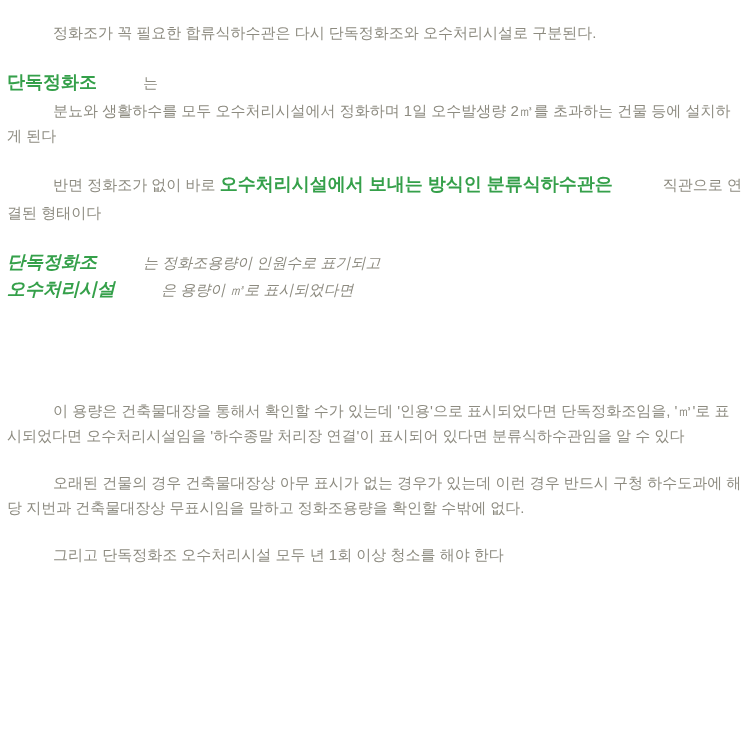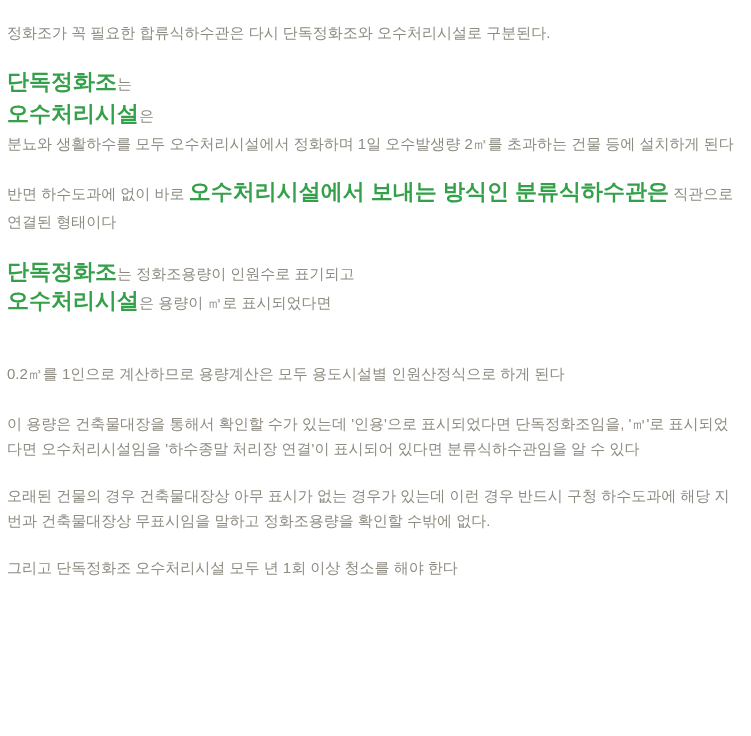--- a/index.html
+++ b/index.html
@@ -17,61 +17,58 @@
     padding: 20px 8px 14px 7px;
     color: #8d8b80;
     font-size: 15px;
     line-height: 25px;
     word-break: break-all;
   }
   p { margin: 0 0 22px 0; }
   p.heading-line { line-height: 30px; margin-bottom: 0; }
   p.mixed-line { line-height: 28px; }
   p.term-lines { line-height: 27px; }
-  p.gap-large { margin-bottom: 45px; }
+  p.gap-large { margin-bottom: 45px; font-style: italic; }
   p.last { margin-bottom: 0; }
   .green-term {
     color: #35a04a;
     font-weight: bold;
-    font-size: 22px;
+    font-size: 18px;
   }
-  .body-run { color: #8d8b80; }
+  .body-run { color: #8d8b80; margin-left: 46px; }
 </style>
 </head>
 <body>
 
 <article class="post-body">
 
   <p>
     <span class="body-run">정화조가 꼭 필요한 합류식하수관은 다시 단독정화조와 오수처리시설로 구분된다.</span>
   </p>
 
   <p class="heading-line">
     <span class="green-term">단독정화조</span><span class="body-run">는</span>
   </p>
 
-  <p class="heading-line">
-    <span class="green-term">오수처리시설</span><span class="body-run">은</span>
-  </p>
   <p>
     <span class="body-run">분뇨와 생활하수를 모두 오수처리시설에서 정화하며 1일 오수발생량 2㎥를 초과하는 건물 등에 설치하게 된다</span>
   </p>
 
 
   <p class="mixed-line">
-    <span class="body-run">반면 하수도과에 없이 바로 </span><span class="green-term">오수처리시설에서 보내는 방식인 분류식하수관은</span><span class="body-run"> 직관으로 연결된 형태이다</span>
+    <span class="body-run">반면 정화조가 없이 바로 </span><span class="green-term">오수처리시설에서 보내는 방식인 분류식하수관은</span><span class="body-run"> 직관으로 연결된 형태이다</span>
   </p>
 
   <p class="term-lines gap-large">
     <span class="green-term">단독정화조</span><span class="body-run">는 정화조용량이 인원수로 표기되고</span><br>
     <span class="green-term">오수처리시설</span><span class="body-run">은 용량이 ㎥로 표시되었다면</span>
   </p>
 
   <p>
-    <span class="body-run">0.2㎥를 1인으로 계산하므로 용량계산은 모두 용도시설별 인원산정식으로 하게 된다</span><br>
+    <br>
     <br>
     <span class="body-run">이 용량은 건축물대장을 통해서 확인할 수가 있는데 '인용'으로 표시되었다면 단독정화조임을, '㎥'로 표시되었다면 오수처리시설임을 '하수종말 처리장 연결'이 표시되어 있다면 분류식하수관임을 알 수 있다</span>
   </p>
 
   <p>
     <span class="body-run">오래된 건물의 경우 건축물대장상 아무 표시가 없는 경우가 있는데 이런 경우 반드시 구청 하수도과에 해당 지번과 건축물대장상 무표시임을 말하고 정화조용량을 확인할 수밖에 없다.</span>
   </p>
 
   <p class="last">
     <span class="body-run">그리고 단독정화조 오수처리시설 모두 년 1회 이상 청소를 해야 한다</span>

